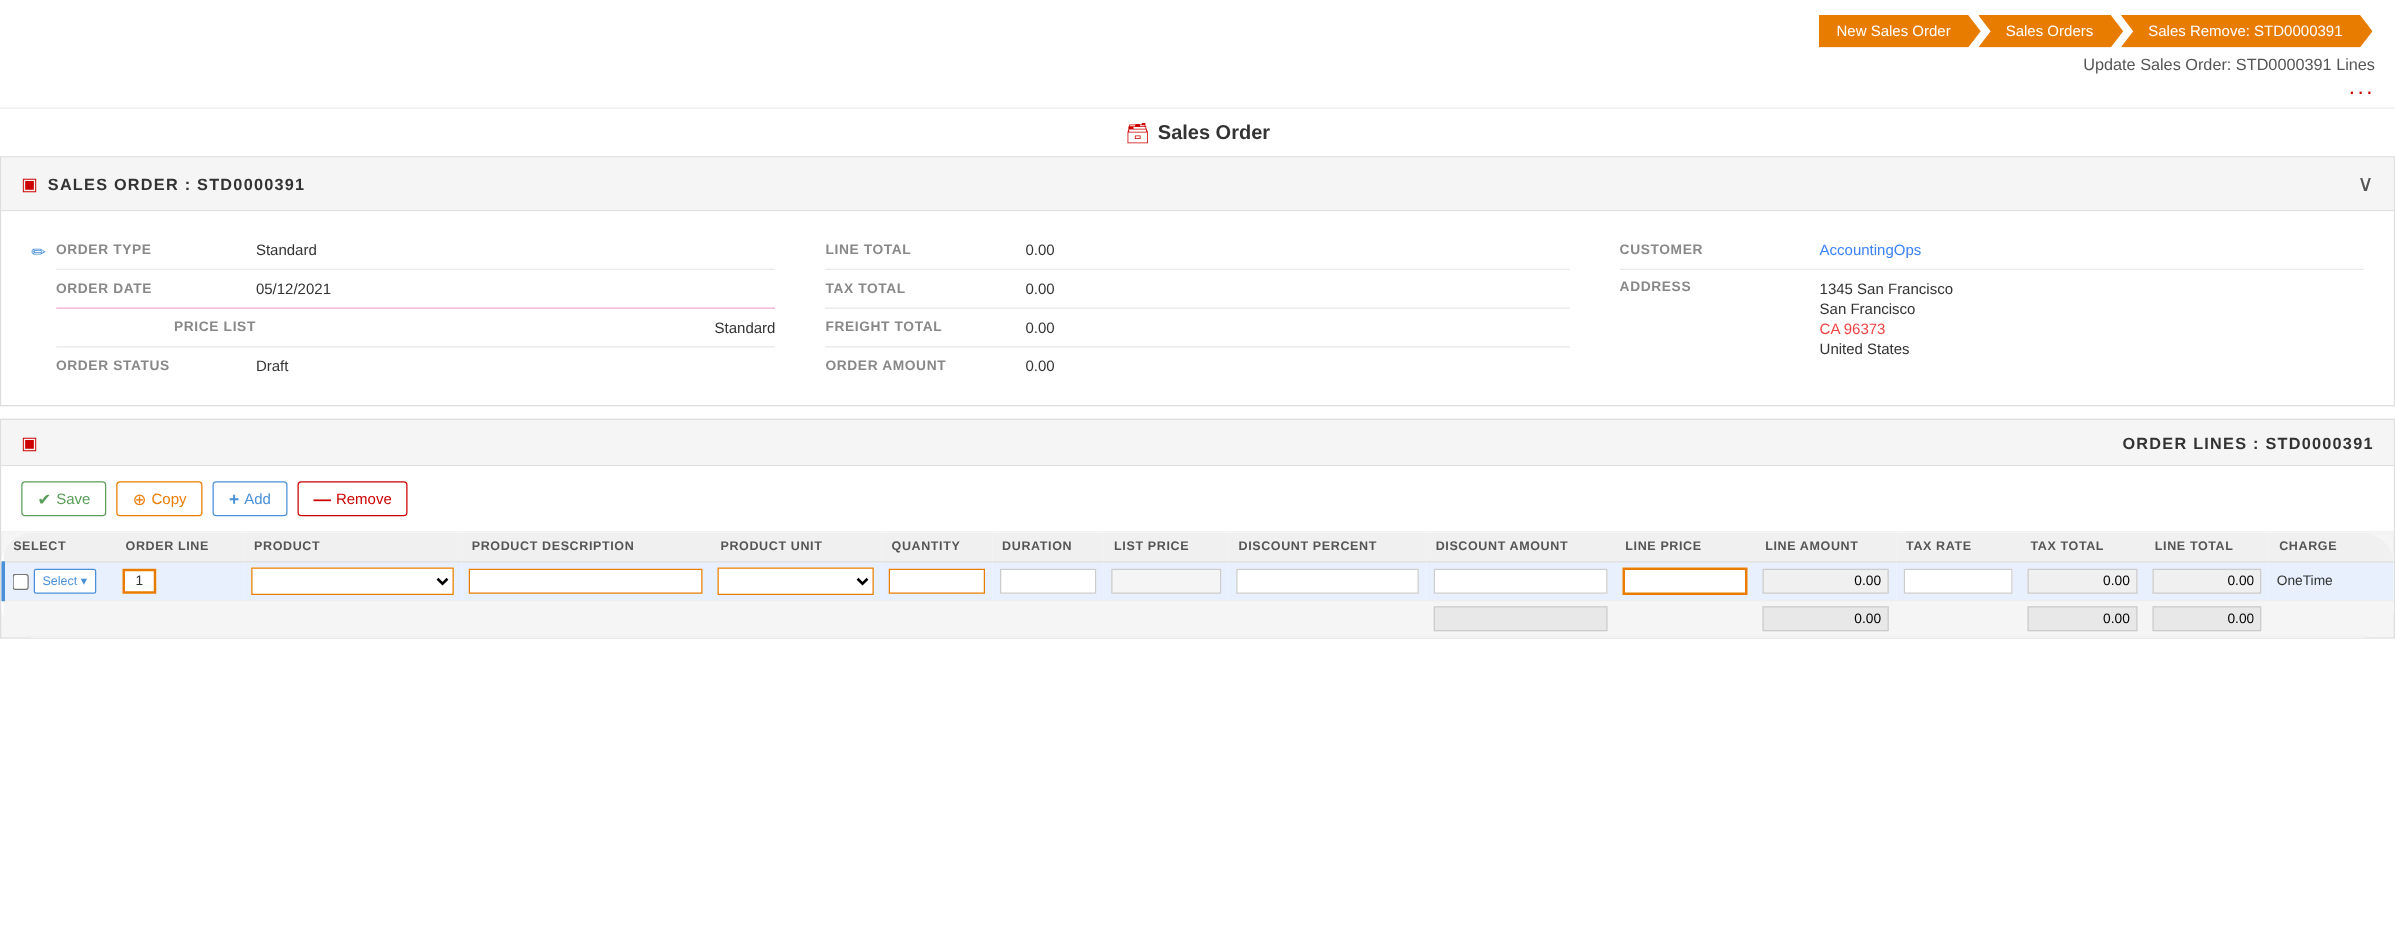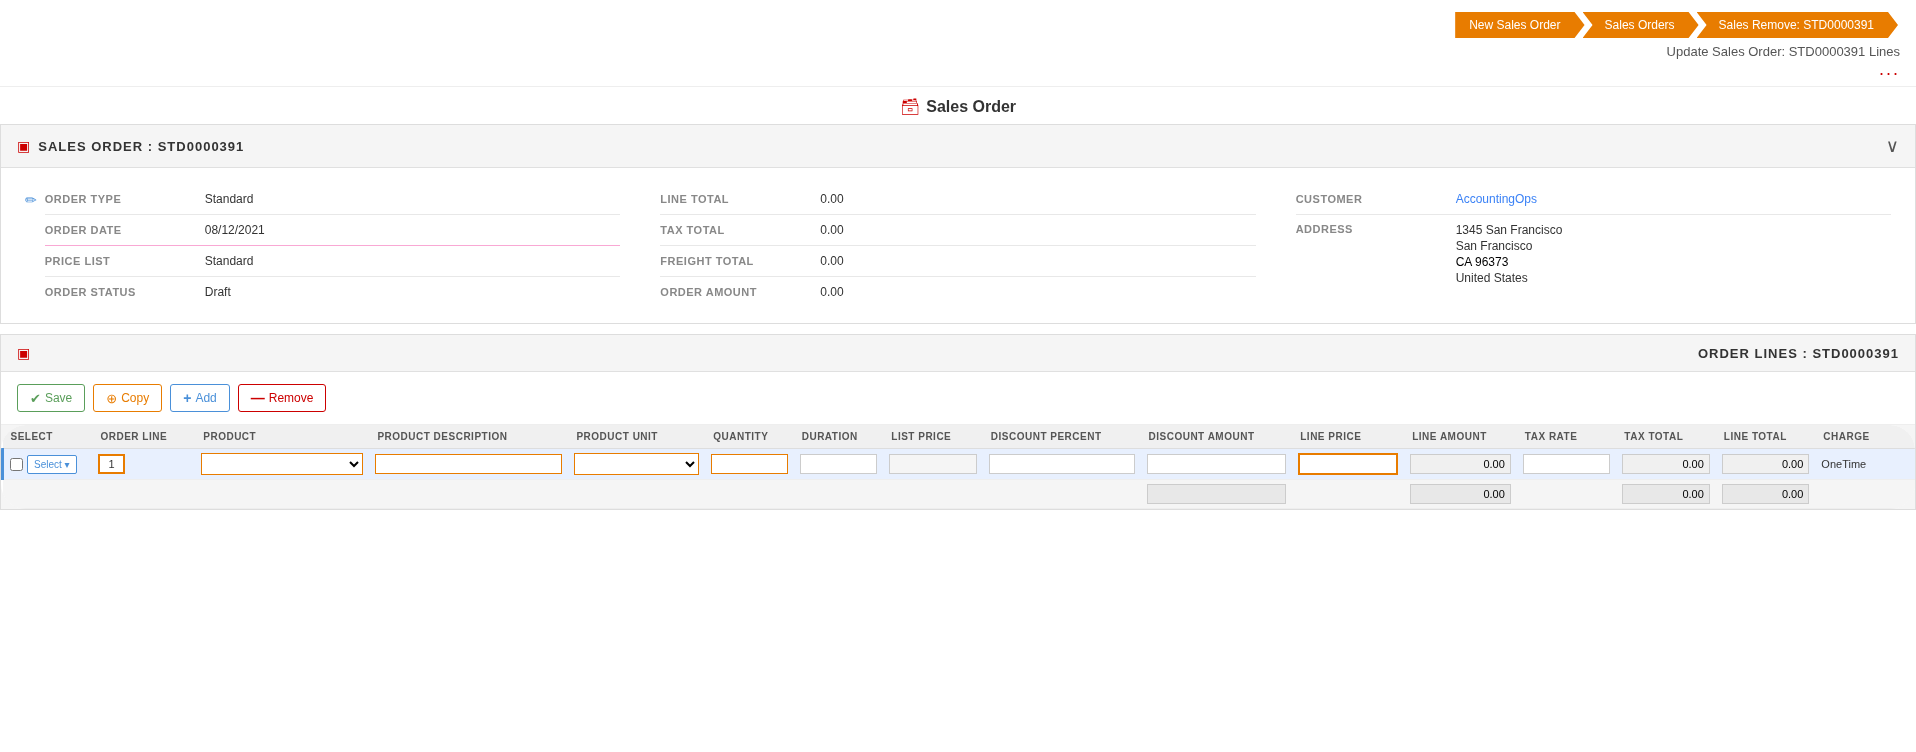--- a/index.html
+++ b/index.html
@@ -282,23 +282,23 @@
 
       <div style="display:flex; flex-direction:row;">
         <span style="color:#4a90d9; cursor:pointer; font-size:14px; margin-right:8px; margin-top:8px;">✏</span>
         <div style="flex:1;">
           <div class="detail-row" style="display:grid; grid-template-columns:160px 1fr; padding:8px 0; border-bottom:1px solid #e8e8e8;">
             <span class="detail-label" style="font-size:11px; color:#888; font-weight:bold; text-transform:uppercase;">ORDER TYPE</span>
             <span class="detail-value" style="font-size:12px; color:#333;">Standard</span>
           </div>
           <div class="detail-row" style="display:grid; grid-template-columns:160px 1fr; padding:8px 0; border-bottom:1px solid #f9a8d4;">
             <span class="detail-label" style="font-size:11px; color:#888; font-weight:bold; text-transform:uppercase;">ORDER DATE</span>
-            <span class="detail-value" style="font-size:12px; color:#333;">08/12/2021</span>
+            <span class="detail-value" style="font-size:12px; color:#333;">05/12/2021</span>
           </div>
-          <div class="detail-row" style="display:grid; grid-template-columns:160px 1fr; padding:8px 0; border-bottom:1px solid #e8e8e8;">
+          <div class="detail-row" style="display:grid; grid-template-columns:160px 1fr; padding:8px 0; border-bottom:1px solid #e8e8e8;text-align:right;">
             <span class="detail-label" style="font-size:11px; color:#888; font-weight:bold; text-transform:uppercase;">PRICE LIST</span>
             <span class="detail-value" style="font-size:12px; color:#333;">Standard</span>
           </div>
           <div class="detail-row" style="display:grid; grid-template-columns:160px 1fr; padding:8px 0;">
             <span class="detail-label" style="font-size:11px; color:#888; font-weight:bold; text-transform:uppercase;">ORDER STATUS</span>
             <span class="detail-value" style="font-size:12px; color:#333;">Draft</span>
           </div>
         </div>
       </div>
 
@@ -324,21 +324,21 @@
       <div>
         <div class="detail-row" style="display:grid; grid-template-columns:160px 1fr; padding:8px 0; border-bottom:1px solid #e8e8e8;">
           <span class="detail-label" style="font-size:11px; color:#888; font-weight:bold; text-transform:uppercase;">CUSTOMER</span>
           <span class="detail-value" style="font-size:12px; color:#3b82f6;">AccountingOps</span>
         </div>
         <div style="padding:8px 0; display:grid; grid-template-columns:160px 1fr;">
           <span class="detail-label" style="font-size:11px; color:#888; font-weight:bold; text-transform:uppercase;">ADDRESS</span>
           <div>
             <div style="font-size:12px; color:#333; margin-bottom:2px;">1345 San Francisco</div>
             <div style="font-size:12px; color:#333; margin-bottom:2px;">San Francisco</div>
-            <div style="font-size:12px; color:#000000; margin-bottom:2px;">CA 96373</div>
+            <div style="font-size:12px; color:#ef4444; margin-bottom:2px;">CA 96373</div>
             <div style="font-size:12px; color:#333;">United States</div>
           </div>
         </div>
       </div>
     </div>
   </div>
 </div>
 
 <div class="order-lines-section" style="border:1px solid #ddd;">
   <div class="section-header" style="display:flex; align-items:center; padding:10px 16px; background:#f5f5f5; border-bottom:1px solid #e0e0e0; cursor:pointer;">

